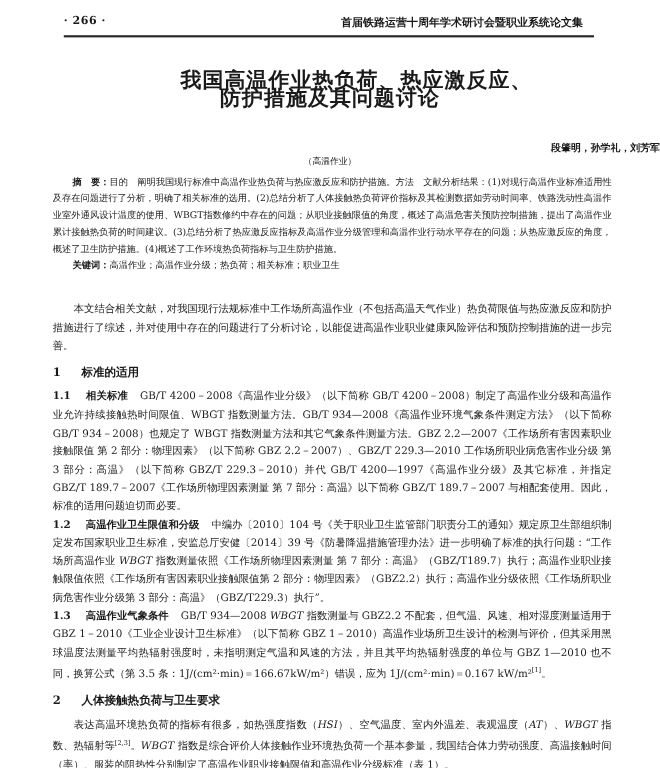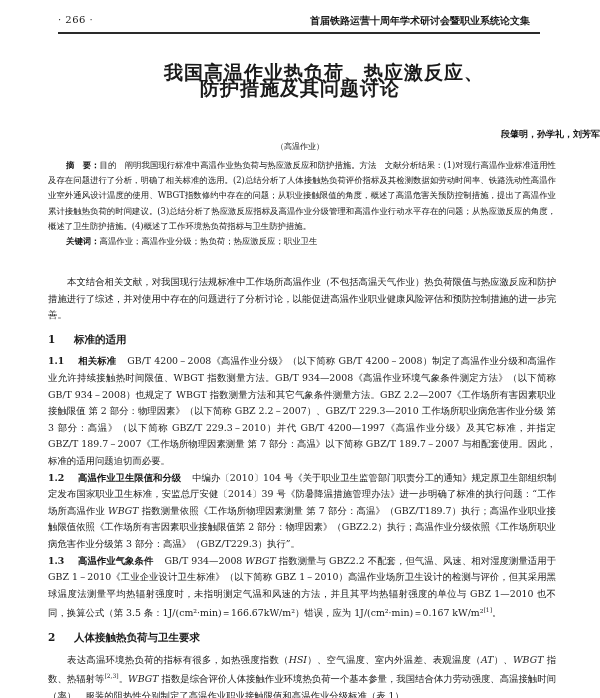--- a/index.html
+++ b/index.html
@@ -1,19 +1,19 @@
 <!DOCTYPE html>
 <html><head>
 <meta charset="utf-8">
 <style>
   html, body { margin: 0; padding: 0; background: #ffffff; }
   body { width: 600px; height: 698px; position: relative; overflow: hidden;
          font-family: "DejaVu Serif", serif; color: #1a1a1a; }
   .abs { position: absolute; }
-  .hdr-page { left: 58px; top: 14px; font-size: 10px; font-weight: normal; letter-spacing: 0.5px; text-align: center; }
+  .hdr-page { left: 58px; top: 14px; font-size: 10px; font-weight: bold; letter-spacing: 0.5px; text-align: center; }
   .hdr-journal { right: 70px; top: 14px; font-size: 10px; font-weight: bold; }
   .hdr-rule { left: 58px; right: 60px; top: 32px; height: 1.5px; background: #2a2a2a; }
   .title { left: 0; width: 600px; text-align: center; font-size: 19px; font-weight: bold; letter-spacing: 1px; }
   .t1 { top: 60px; padding-left: 24px; }
   .t2 { top: 76px; }
   .authors { left: 0; width: 600px; top: 128px; text-align: right; font-size: 9px; font-weight: bold; }
   .affil { left: 0; width: 600px; top: 141px; text-align: center; font-size: 8px; }
   .abs-block { left: 48px; width: 508px; top: 158px; font-size: 8.4px; line-height: 15.2px; text-align: justify; }
   .abs-block p { margin: 0; text-indent: 18px; }
   .lbl { font-weight: bold; }
@@ -36,21 +36,21 @@
 <div class="abs hdr-rule"></div>
 
 <div class="abs title t1">我国高温作业热负荷、热应激反应、</div>
 <div class="abs title t2">防护措施及其问题讨论</div>
 
 <div class="abs authors">段肇明，孙学礼，刘芳军</div>
 <div class="abs affil">（高温作业）</div>
 
 <div class="abs abs-block">
   <p><span class="lbl">摘　要：</span><span>目的　阐明我国现行标准中高温作业热负荷与热应激反应和防护措施。方法　文献分析结果：(1)对现行高温作业标准适用性及存在问题进行了分析，明确了相关标准的选用。(2)总结分析了人体接触热负荷评价指标及其检测数据如劳动时间率、铁路洗动性高温作业室外通风设计温度的使用、WBGT指数修约中存在的问题；从职业接触限值的角度，概述了高温危害关预防控制措施，提出了高温作业累计接触热负荷的时间建议。(3)总结分析了热应激反应指标及高温作业分级管理和高温作业行动水平存在的问题；从热应激反应的角度，概述了卫生防护措施。(4)概述了工作环境热负荷指标与卫生防护措施。</span></p>
-  <p><span class="lbl">关键词：</span><span>高温作业；高温作业分级；热负荷；热应激反应；职业卫生</span></p>
+  <p><span class="lbl">关键词：</span><span>高温作业；高温作业分级；热负荷；相关标准；职业卫生</span></p>
 </div>
 
 <div class="abs body-block">
   <p>本文结合相关文献，对我国现行法规标准中工作场所高温作业（不包括高温天气作业）热负荷限值与热应激反应和防护措施进行了综述，并对使用中存在的问题进行了分析讨论，以能促进高温作业职业健康风险评估和预防控制措施的进一步完善。</p>
 
   <p class="sec"><span class="num">1</span><span>标准的适用</span></p>
 
   <p class="sub"><span class="num">1.1</span><span class="st">相关标准</span><span>GB/T 4200－2008《高温作业分级》（以下简称 GB/T 4200－2008）制定了高温作业分级和高温作业允许持续接触热时间限值、WBGT 指数测量方法。GB/T 934—2008《高温作业环境气象条件测定方法》（以下简称 GB/T 934－2008）也规定了 WBGT 指数测量方法和其它气象条件测量方法。GBZ 2.2—2007《工作场所有害因素职业接触限值 第 2 部分：物理因素》（以下简称 GBZ 2.2－2007）、GBZ/T 229.3—2010 工作场所职业病危害作业分级 第 3 部分：高温》（以下简称 GBZ/T 229.3－2010）并代 GB/T 4200—1997《高温作业分级》及其它标准，并指定 GBZ/T 189.7－2007《工作场所物理因素测量 第 7 部分：高温》以下简称 GBZ/T 189.7－2007 与相配套使用。因此，标准的适用问题迫切而必要。</span></p>
 
   <p class="sub"><span class="num">1.2</span><span class="st">高温作业卫生限值和分级</span><span>中编办〔2010〕104 号《关于职业卫生监管部门职责分工的通知》规定原卫生部组织制定发布国家职业卫生标准，安监总厅安健〔2014〕39 号《防暑降温措施管理办法》进一步明确了标准的执行问题：“工作场所高温作业 </span><i>WBGT</i><span> 指数测量依照《工作场所物理因素测量 第 7 部分：高温》（GBZ/T189.7）执行；高温作业职业接触限值依照《工作场所有害因素职业接触限值第 2 部分：物理因素》（GBZ2.2）执行；高温作业分级依照《工作场所职业病危害作业分级第 3 部分：高温》（GBZ/T229.3）执行”。</span></p>

